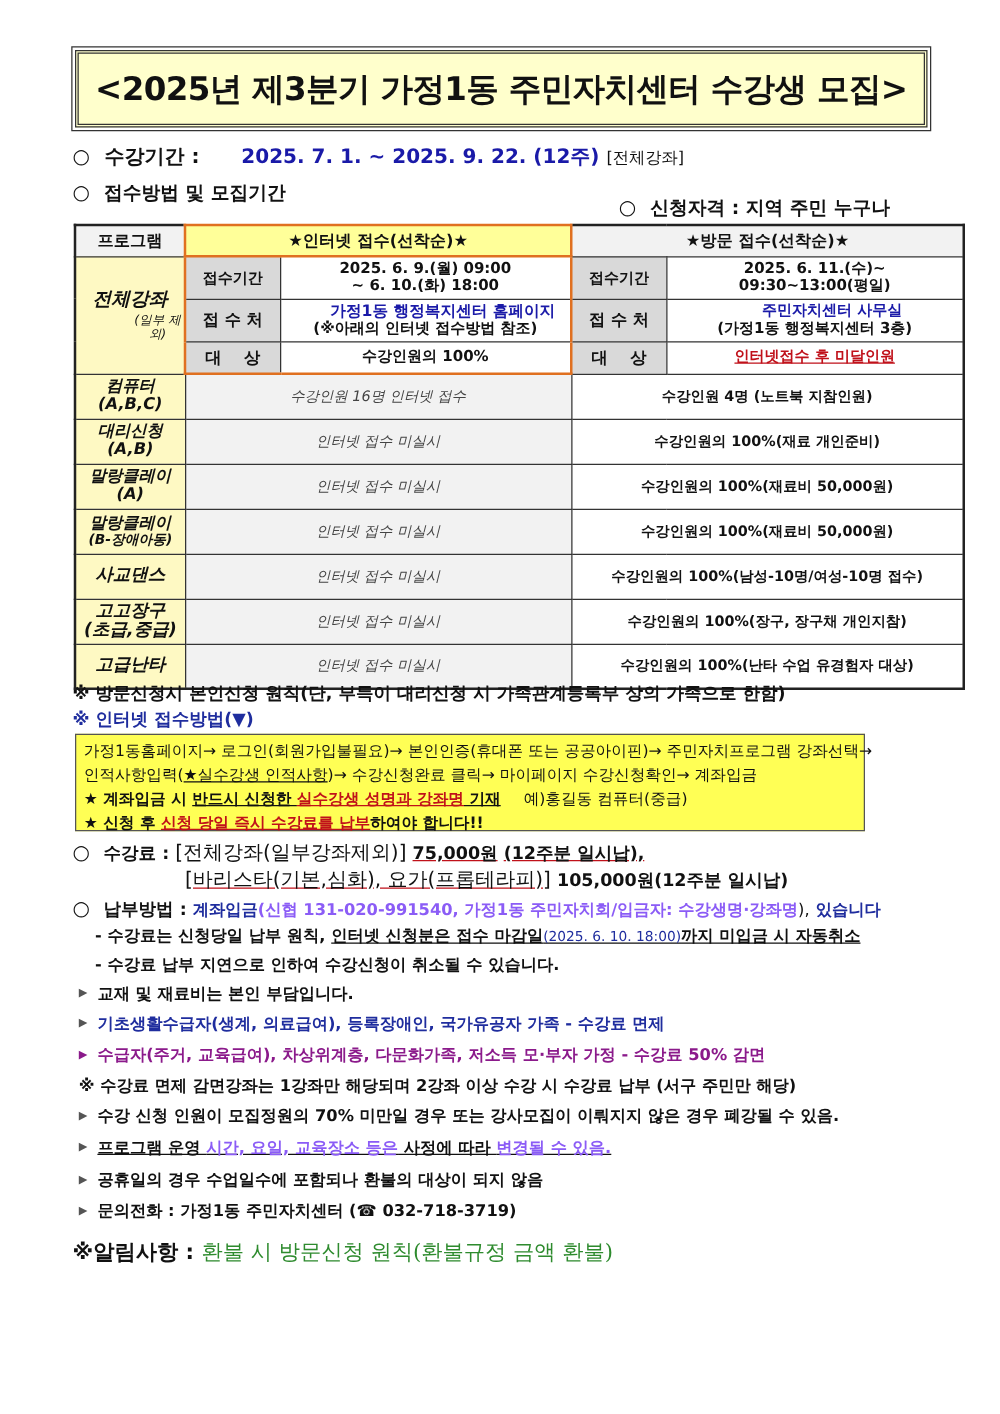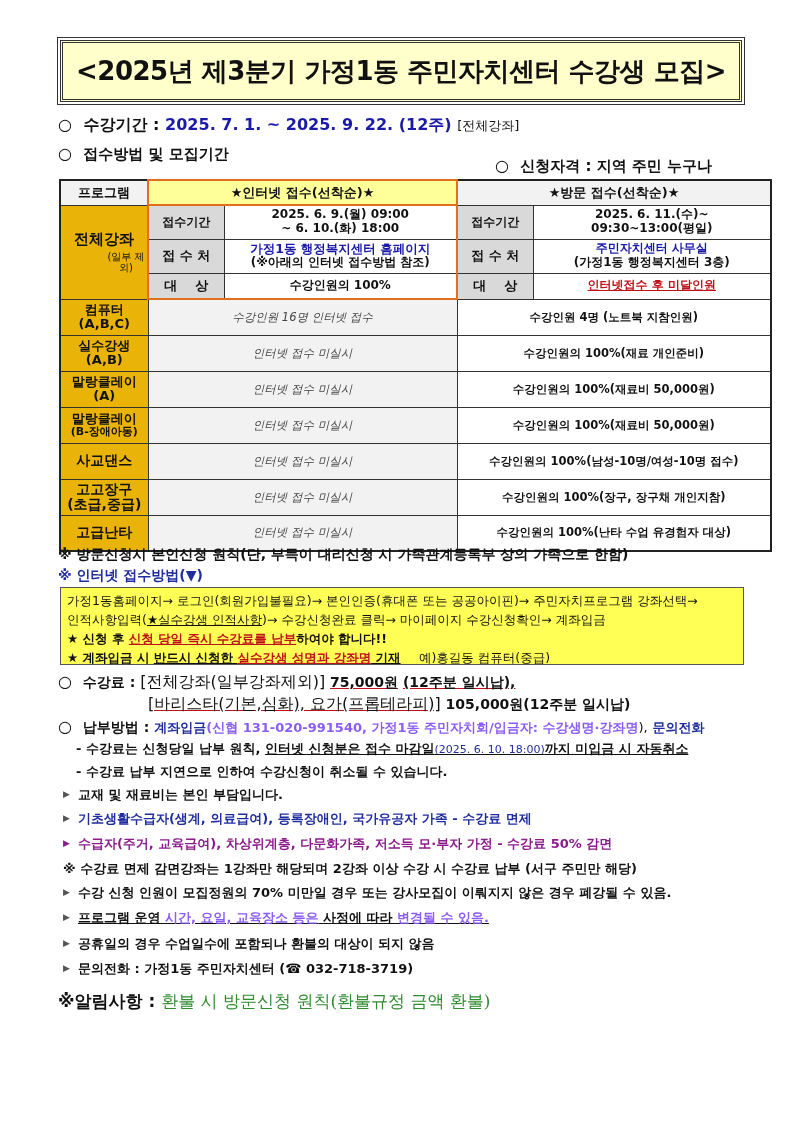--- a/index.html
+++ b/index.html
@@ -7,50 +7,50 @@
   body { font-family: "DejaVu Sans", "Liberation Sans", sans-serif; color: #111; position: relative; overflow: hidden; }
   .title-box {
     position: absolute; left: 60px; top: 40px; width: 682px; height: 62px;
     border: 3px double #333; outline: 1px solid #333; outline-offset: 2px;
     background: #ffffcc; display: flex; align-items: center; justify-content: center;
     font-size: 26px; font-weight: bold; letter-spacing: -0.5px;
   }
   .line { position: absolute; left: 58px; white-space: nowrap; }
   .circle { font-size: 16px; margin-right: 6px; font-weight: normal; }
   .period-line { top: 115px; font-size: 16px; font-weight: bold; }
-  .blue { color: #1a1aa8; }
+  .blue { color: #1a1aa8; margin-left: 28px; }
   .darkblue { color: #1f2d9e; }
   .red { color: #8b5cf6; }
   .small { font-size: 13px; font-weight: normal; }
   .sec-head { top: 144px; font-size: 15px; font-weight: bold; }
   .elig { position: absolute; left: 495px; top: 156px; font-size: 15px; font-weight: bold; white-space: nowrap; }
 
   table.main {
     position: absolute; left: 59px; top: 179px; width: 711px;
     border-collapse: collapse; font-size: 12px; table-layout: fixed;
   }
   table.main td { border: 1px solid #333; text-align: center; vertical-align: middle; }
   table.main { border: 2px solid #222; }
   .hdr-prog { background: #f2f2f2; font-weight: bold; font-size: 13px; height: 25px; }
   .hdr-net { background: #ffff99; font-weight: bold; font-size: 13px; border: 2px solid #e07020 !important; }
   .hdr-visit { background: #f2f2f2; font-weight: bold; font-size: 13px; }
-  .prog-cell { background: #eab308; font-weight: bold; font-size: 13px; line-height: 1.1; }
+  .prog-cell { background: #fef9c3; font-weight: bold; font-size: 13px; line-height: 1.1; font-style: italic; }
   .prog-cell .sub { font-size: 10px; font-weight: normal; display: block; margin-top: 3px; padding-left: 44px; }
   .label-cell { background: #d9d9d9; font-weight: bold; font-size: 12px; }
   .val-cell { font-weight: bold; font-size: 12px; line-height: 1.15; }
   .net-italic { background: #f2f2f2; font-style: italic; color: #444; font-size: 11.5px; }
   .visit-row { font-weight: bold; font-size: 11.5px; }
   .row-sub td { height: 36px; }
   .thick-top td { border-top: 2px solid #555; }
   .u-red { color: #c0111a; text-decoration: underline; }
 
   .note1 { top: 546px; font-size: 14px; font-weight: bold; }
   .note2 { top: 567px; font-size: 14px; font-weight: bold; color: #1f2d9e; }
   .howto {
-    position: absolute; left: 60px; top: 587px; width: 684px; height: 78px;
+    position: absolute; left: 60px; top: 587px; width: 632px; height: 78px;
     background: #ffff55; border: 1px solid #555; padding: 3px 6px;
     font-size: 12.5px; line-height: 19px; white-space: nowrap; font-weight: bold;
   }
   .howto .norm { font-weight: normal; }
   .ul { text-decoration: underline; }
   .fee1 { top: 672px; font-size: 14px; font-weight: bold; }
   .fee2 { left: 148px; top: 694px; font-size: 14px; font-weight: bold; }
   .fee .bracket { font-weight: normal; font-size: 16px; }
   .ul-red { text-decoration: underline; text-decoration-color: #c0111a; }
   .pay { top: 717px; font-size: 14px; font-weight: bold; }
@@ -135,21 +135,21 @@
   <tr class="row-sub">
     <td class="prog-cell">
       <div>컴퓨터</div>
       <div>(A,B,C)</div>
     </td>
     <td class="net-italic" colspan="2">수강인원 16명 인터넷 접수</td>
     <td class="visit-row" colspan="2">수강인원 4명 (노트북 지참인원)</td>
   </tr>
   <tr class="row-sub">
     <td class="prog-cell">
-      <div>실수강생</div>
+      <div>대리신청</div>
       <div>(A,B)</div>
     </td>
     <td class="net-italic" colspan="2">인터넷 접수 미실시</td>
     <td class="visit-row" colspan="2">수강인원의 100%(재료 개인준비)</td>
   </tr>
   <tr class="row-sub">
     <td class="prog-cell">
       <div>말랑클레이</div>
       <div>(A)</div>
     </td>
@@ -191,45 +191,45 @@
 
 <div class="line note1">※ 방문신청시 본인신청 원칙(단, 부득이 대리신청 시 가족관계등록부 상의 가족으로 한함)</div>
 <div class="line note2">※ 인터넷 접수방법(▼)</div>
 
 <div class="howto">
   <div class="norm">가정1동홈페이지→ 로그인(회원가입불필요)→ 본인인증(휴대폰 또는 공공아이핀)→ 주민자치프로그램 강좌선택→</div>
   <div class="norm">
     <span>인적사항입력(</span><span class="ul">★실수강생 인적사항</span><span>)→ 수강신청완료 클릭→ 마이페이지 수강신청확인→ 계좌입금</span>
   </div>
   <div>
-    <span>★ 신청 후 </span><span class="u-red">신청 당일 즉시 수강료를 납부</span><span>하여야 합니다!!</span>
-  </div>
-  <div>
     <span>★ 계좌입금 시 </span><span class="ul">반드시 신청한 </span><span class="u-red">실수강생 성명과 강좌명</span><span class="ul"> 기재</span>
     <span class="norm" style="margin-left:14px">예)홍길동 컴퓨터(중급)</span>
+  </div>
+  <div>
+    <span>★ 신청 후 </span><span class="u-red">신청 당일 즉시 수강료를 납부</span><span>하여야 합니다!!</span>
   </div>
 </div>
 
 <div class="line fee1 fee">
   <span class="circle">○</span>
   <span>수강료 :</span>
   <span class="bracket">[전체강좌(일부강좌제외)]</span>
   <span class="ul-red">75,000원</span>
   <span class="ul-red">(12주분 일시납),</span>
 </div>
 <div class="line fee2 fee">
   <span class="bracket ul-red">[바리스타(기본,심화), 요가(프롭테라피)]</span>
   <span>105,000원</span><span>(12주분 일시납)</span>
 </div>
 
 <div class="line pay">
   <span class="circle">○</span>
   <span>납부방법 :</span>
   <span class="darkblue" style="font-size:13px">계좌입금</span><span class="red" style="font-size:13px">(신협 131-020-991540, 가정1동 주민자치회/입금자: 수강생명·강좌명</span><span style="font-size:13px;font-weight:normal">),</span>
-  <span class="darkblue" style="font-size:13px">문의전화</span>
+  <span class="darkblue" style="font-size:13px">있습니다</span>
 </div>
 <div class="line pay-sub" style="top:740px">
   <span>- 수강료는 신청당일 납부 원칙, </span><span class="ul"><span>인터넷 신청분은 접수 마감일</span><span class="darkblue" style="font-size:11px;font-weight:normal">(2025. 6.  10. 18:00)</span><span>까지 미입금 시 자동취소</span></span>
 </div>
 <div class="line pay-sub" style="top:763px">- 수강료 납부 지연으로 인하여 수강신청이 취소될 수 있습니다.</div>
 
 <div class="line bullet" style="top:786px">
   <span class="tri">▶</span><span>교재 및 재료비는 본인 부담입니다.</span>
 </div>
 <div class="line bullet darkblue" style="top:810px">

